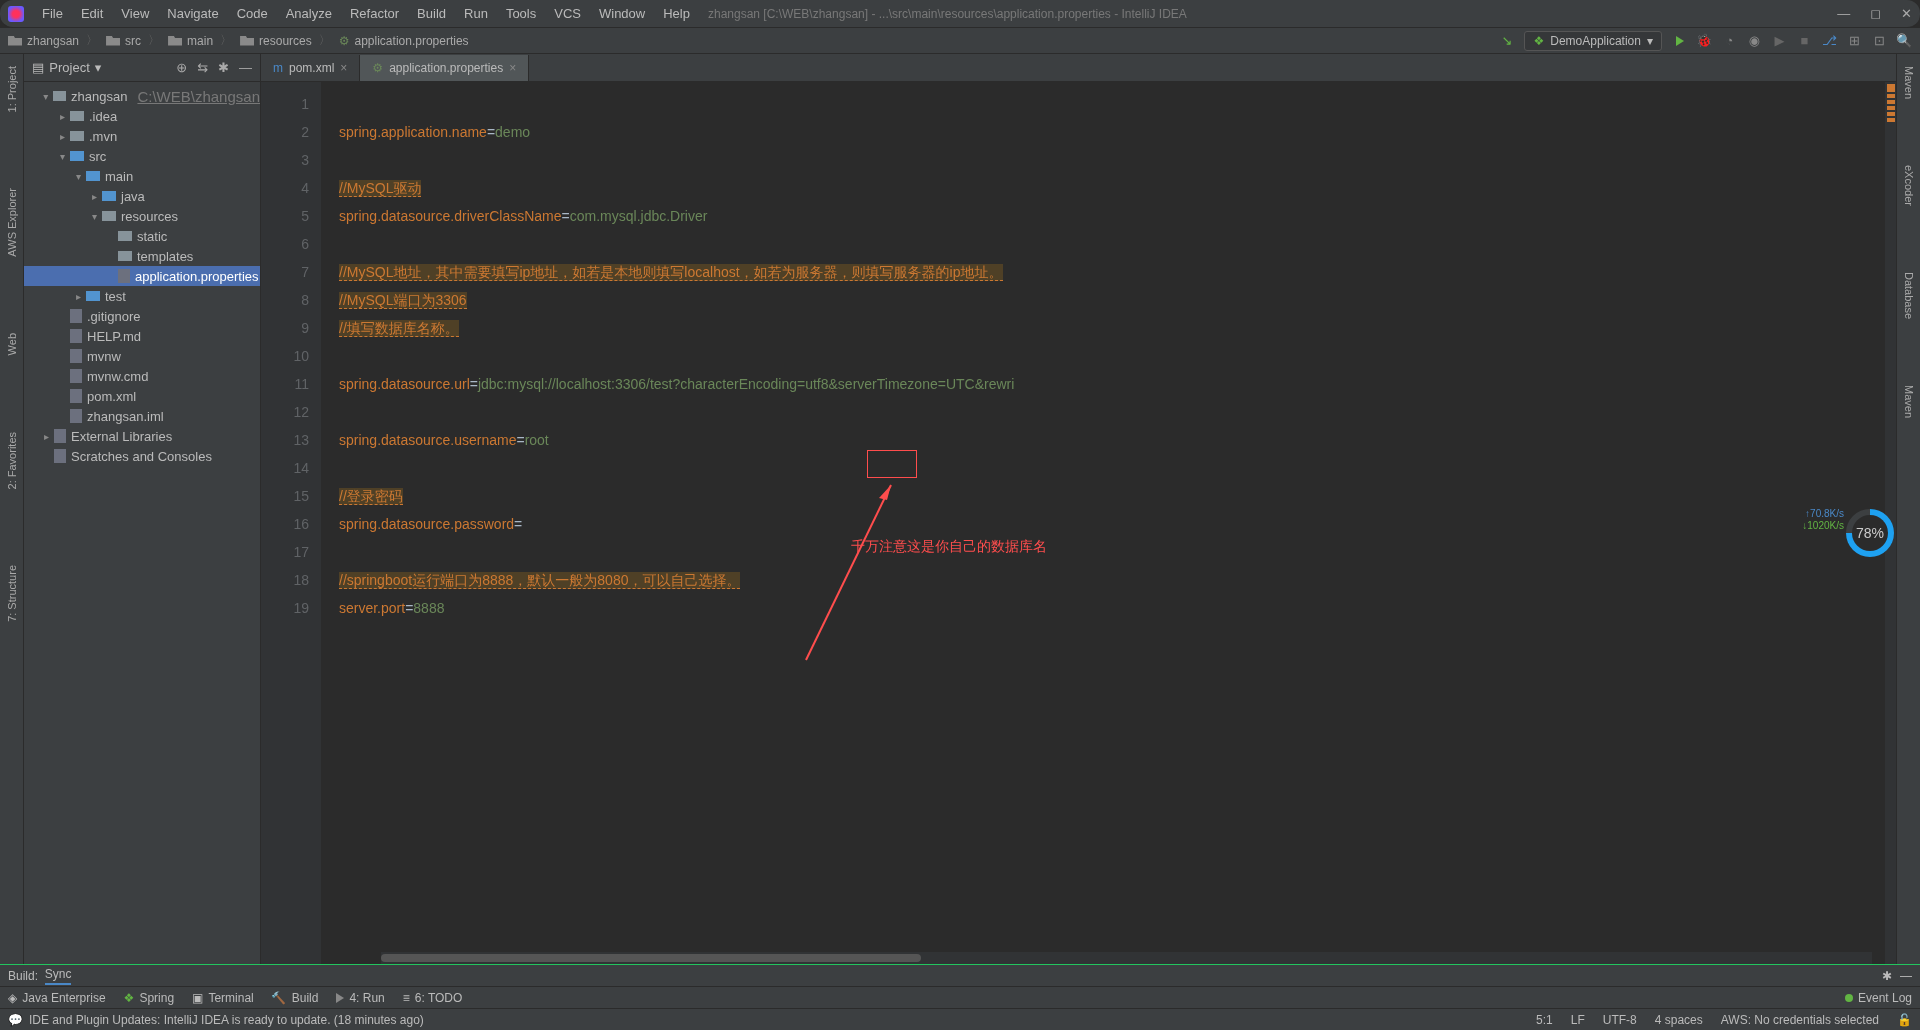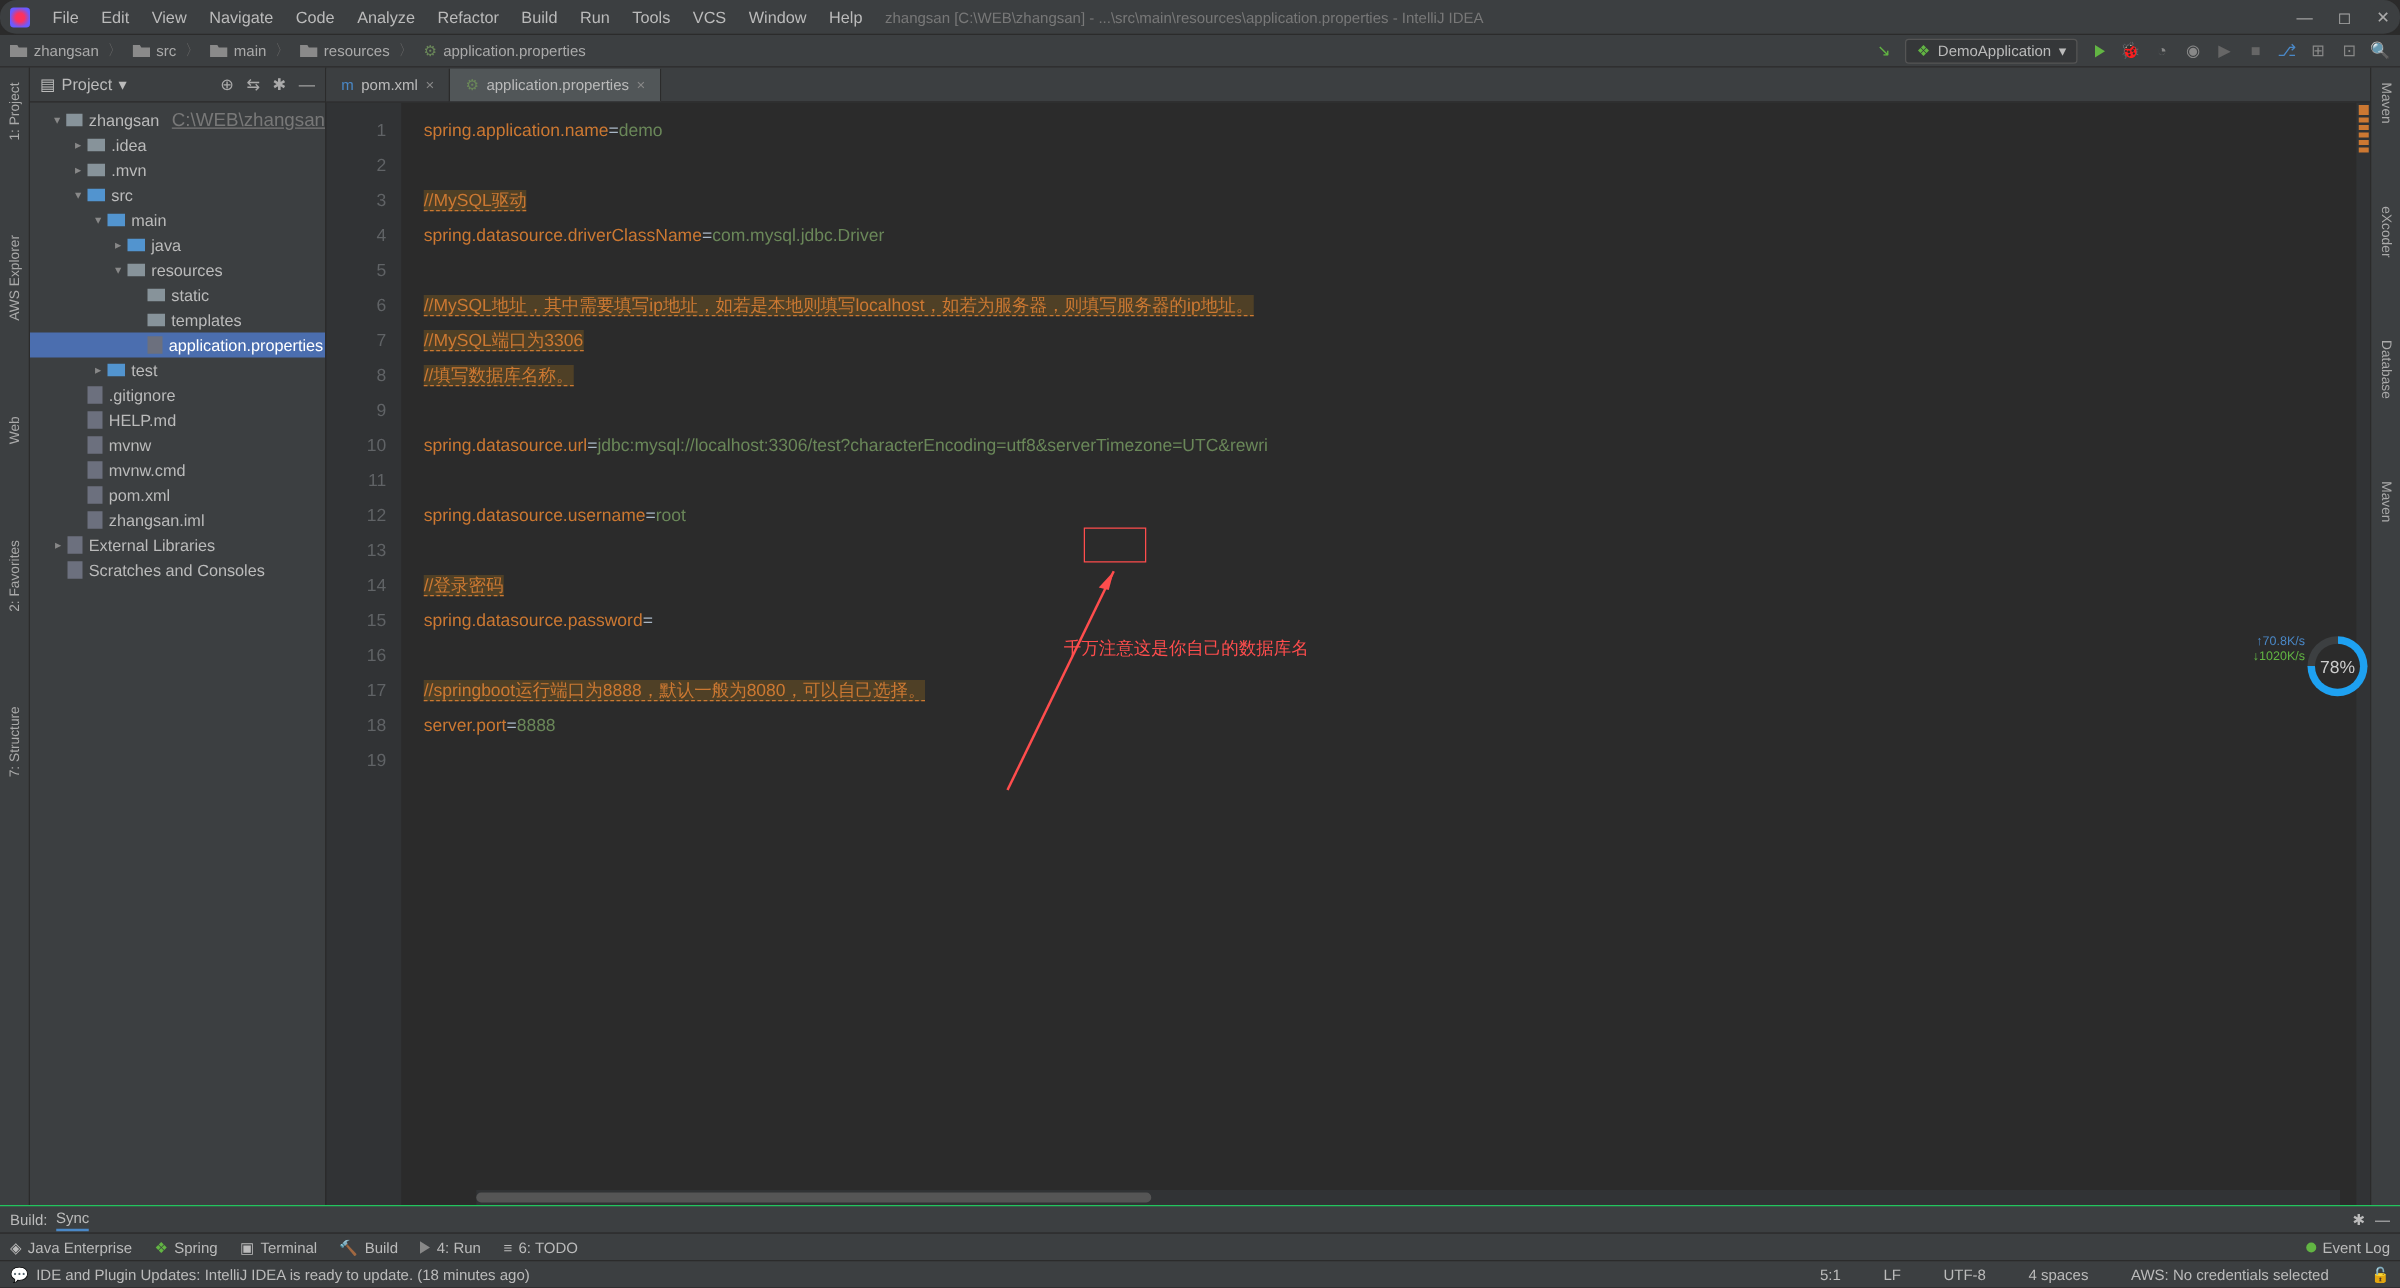--- a/index.html
+++ b/index.html
@@ -35,39 +35,39 @@
 .tfile { width:12px; height:14px; background:#6c707e; margin-right:5px;}
 .tree-path { color:#787878; font-size:15px; margin-left:10px;text-decoration:underline;}
 .editor-area { flex:1; background:#2b2b2b; display:flex; flex-direction:column; position:relative;}
 .editor-tabs { height:28px; background:#3c3f41; display:flex; align-items:flex-end; border-bottom:1px solid #2b2b2b;}
 .etab { height:26px; padding:0 12px; display:flex; align-items:center; gap:6px; background:#3c3f41; color:#bbb; font-size:12px; border-right:1px solid #2b2b2b;}
 .etab.active { background:#515658; }
 .etab .close { color:#888; font-size:12px;}
 .code-area { flex:1; display:flex; font-family:"JetBrains Mono","Consolas",monospace; font-size:14px; position:relative; overflow:hidden;}
 .gutter-nums { width:60px; background:#313335; text-align:right; padding:8px 12px 0 0; color:#606366;}
 .gutter-nums div { height:28px; line-height:28px;}
-.code { flex:1; padding:8px 0 0 18px; position:relative;}
+.code { flex:1; padding:8px 0 0 18px; position:relative;margin-top:28px;}
 .code-line { height:28px; line-height:28px; white-space:pre;}
 .prop-key { color:#cc7832; }
 .prop-eq { color:#a9b7c6; }
 .prop-val { color:#6a8759; }
 .cmt { color:#cc7832; background:#4f4026; border-bottom:1px dashed #cc7832; }
 .annot-box { position:absolute; left:546px; top:340px; width:50px; height:28px; border:1px solid #ff4d4d;}
 .annot-arrow-svg { position:absolute; left:470px; top:360px; pointer-events:none;}
 .annot-text { position:absolute; left:530px; top:428px; color:#ff4d4d; font-size:14px; font-family:SimSun,sans-serif;}
 .right-strip { width:12px; background:#313335; border-left:1px solid #2b2b2b;}
 .right-strip .mark { width:8px; height:4px; margin:2px auto; background:#cc7832;}
 .right-gutter { width:24px; background:#3c3f41; border-left:1px solid #2b2b2b; display:flex; flex-direction:column; align-items:center; padding-top:4px; gap:50px;}
 .right-gutter .vtab { writing-mode:vertical-rl; font-size:11px; color:#aaa; cursor:pointer; padding:8px 2px;}
 .build-bar { height:22px; background:#3c3f41; border-top:1px solid #22c55e; display:flex; align-items:center; padding:0 8px; font-size:12px;}
 .tool-tabs { height:22px; background:#3c3f41; border-top:1px solid #2b2b2b; display:flex; align-items:center; padding:0 8px; gap:18px; font-size:12px;}
 .tool-tabs .ttab { display:flex; align-items:center; gap:5px; color:#bbb; cursor:pointer;}
 .status-bar { height:22px; background:#3c3f41; border-top:1px solid #2b2b2b; display:flex; align-items:center; padding:0 8px; font-size:12px;}
 .status-bar .s-left { display:flex; align-items:center; gap:6px;}
-.status-bar .s-right { margin-left:auto; display:flex; gap:34px; align-items:flex-start;}
+.status-bar .s-right { margin-left:auto; display:flex; gap:18px; align-items:flex-start;}
 .circle-gauge { position:absolute; right:2px; top:455px; width:48px; height:48px; border-radius:50%; background:conic-gradient(#1ea1f1 0 270deg,#3c3f41 270deg 360deg); display:flex; align-items:center; justify-content:center; font-size:14px; color:#ccc;}
 .circle-gauge::before{content:"";position:absolute;width:36px;height:36px;background:#2b2b2b;border-radius:50%;}
 .circle-gauge span{position:relative;}
 .net-stats { position:absolute; right:52px; top:454px; font-size:10px; color:#888; text-align:right; line-height:12px;}
 .build-right{margin-left:auto;display:flex;gap:8px;}
 .hscroll { position:absolute; bottom:0; left:60px; right:12px; height:12px; background:#313335;}
 .hscroll .thumb { position:absolute; left:0; top:2px; height:8px; width:540px; background:#555; border-radius:4px;}
 </style>
 </head>
 <body>

